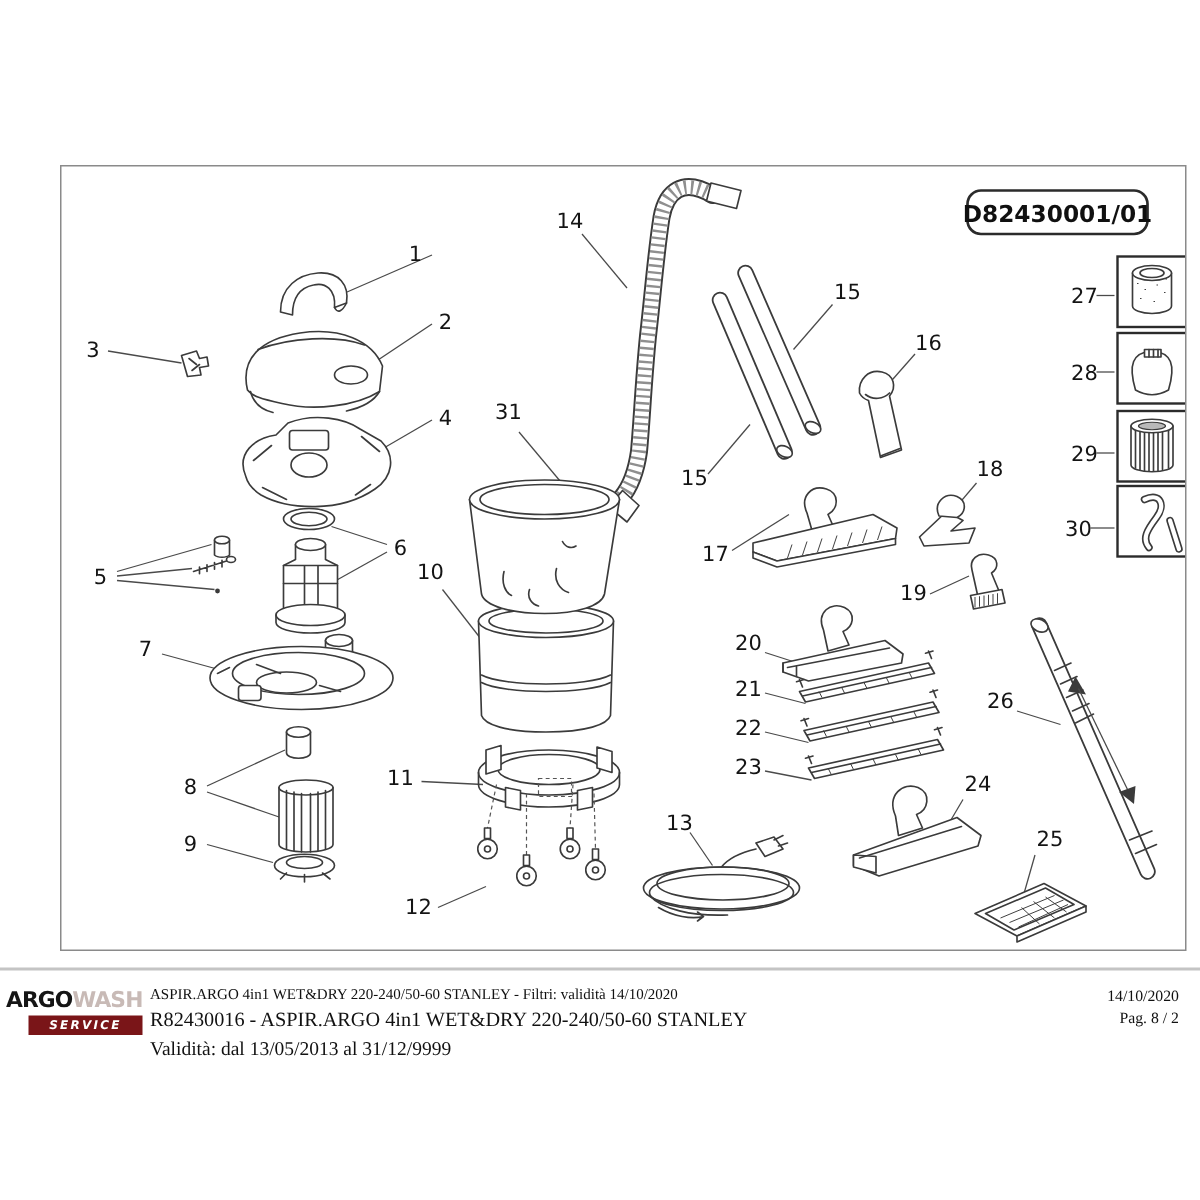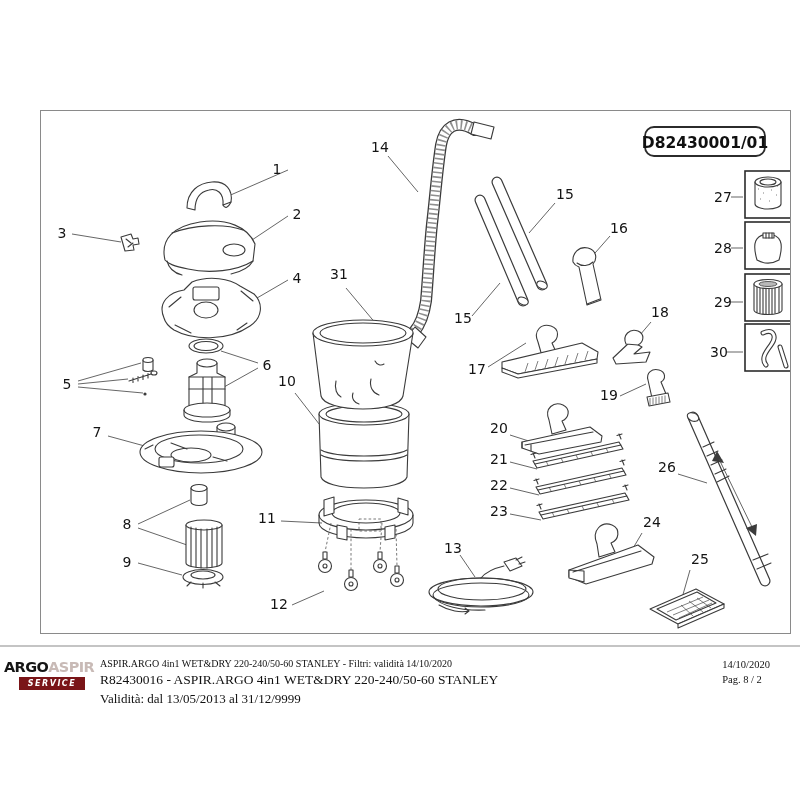--- a/index.html
+++ b/index.html
@@ -29,28 +29,28 @@
   .mini-o{stroke:#3b3b3b;stroke-width:5;fill:none;stroke-linecap:round;}
   .mini-i{stroke:#fff;stroke-width:2.8;fill:none;stroke-linecap:round;}
 
   
   .footer-line{position:absolute;left:0;top:645px;width:800px;height:2px;background:#c4c4c4;}
   .logo{position:absolute;left:4px;top:660px;width:96px;}
   .logo-row1{display:flex;font-family:"DejaVu Sans",sans-serif;font-weight:bold;
              font-size:14.5px;letter-spacing:-0.6px;line-height:1;}
   .logo-lavor{color:#151515;}
   .logo-wash{color:#c8bab6;}
-  .logo-service{margin-left:15px;margin-top:2px;width:66px;background:#7a1518;color:#fff;
+  .logo-service{margin-left:15px;margin-top:2px;width:76px;background:#7a1518;color:#fff;
              font-family:"DejaVu Sans",sans-serif;font-size:8px;font-style:italic;font-weight:bold;
              letter-spacing:1.5px;text-align:center;padding:2px 0;}
   .footer-center{position:absolute;left:100px;top:658px;font-family:"Liberation Serif",serif;color:#111;}
   .f-line1{font-size:10px;}
   .f-line2{font-size:13.5px;font-weight:normal;margin-top:3px;}
   .f-line3{font-size:13px;margin-top:3px;}
-  .footer-right{position:absolute;right:30px;top:657px;
+  .footer-right{position:absolute;right:14px;top:657px;text-align:right;
                 font-family:"Liberation Serif",serif;font-size:10.5px;color:#111;line-height:1.45;}
 </style>
 </head>
 <body>
 
 <div class="page">
 
   <div class="diagram-box">
     <svg width="749" height="522" viewBox="0 0 749 522" xmlns="http://www.w3.org/2000/svg">
 
@@ -379,21 +379,21 @@
         <text class="num" x="298" y="168" text-anchor="middle">31</text>
       </g>
     </svg>
   </div>
 
   <div class="footer-line"></div>
 
   <div class="logo">
     <div class="logo-row1">
       <span class="logo-lavor">ARGO</span>
-        <span class="logo-wash">ASPIR</span>
+        <span class="logo-wash">WASH</span>
     </div>
     <div class="logo-service">SERVICE</div>
   </div>
 
   <div class="footer-center">
     <div class="f-line1">ASPIR.ARGO 4in1 WET&amp;DRY 220-240/50-60 STANLEY - Filtri: validità 14/10/2020</div>
     <div class="f-line2">R82430016 - ASPIR.ARGO 4in1 WET&amp;DRY 220-240/50-60 STANLEY</div>
     <div class="f-line3">Validità: dal 13/05/2013 al 31/12/9999</div>
   </div>
 

